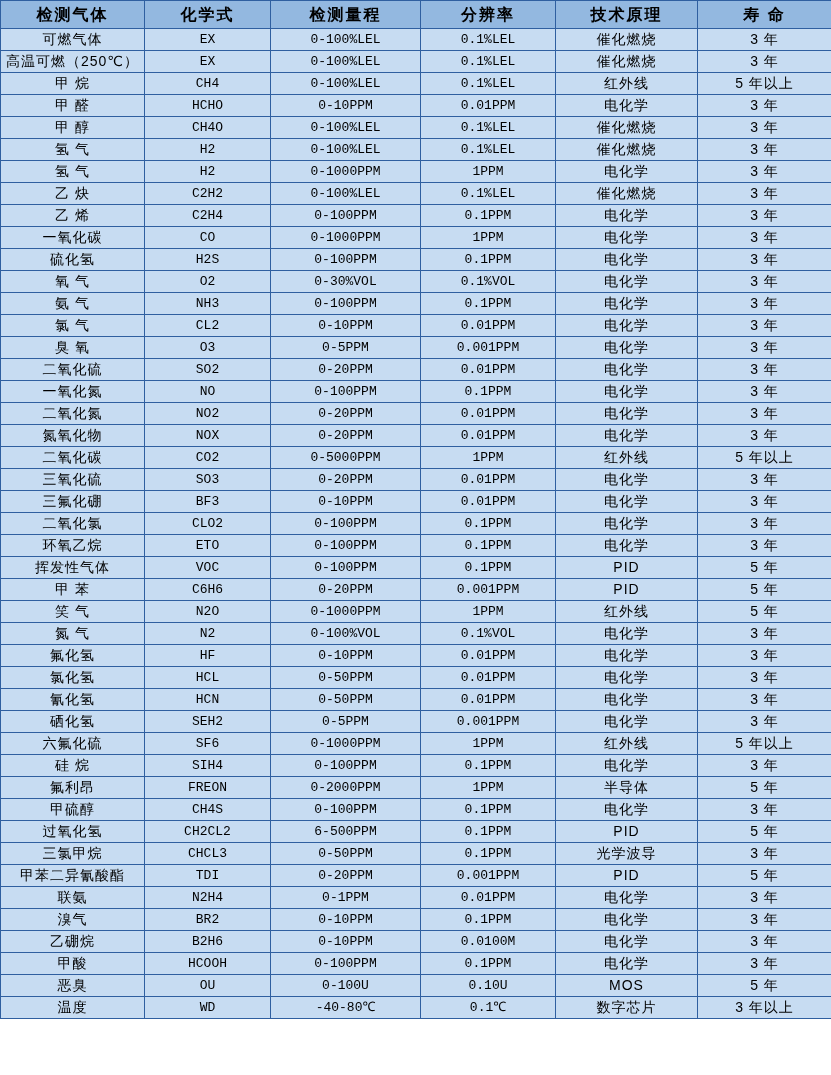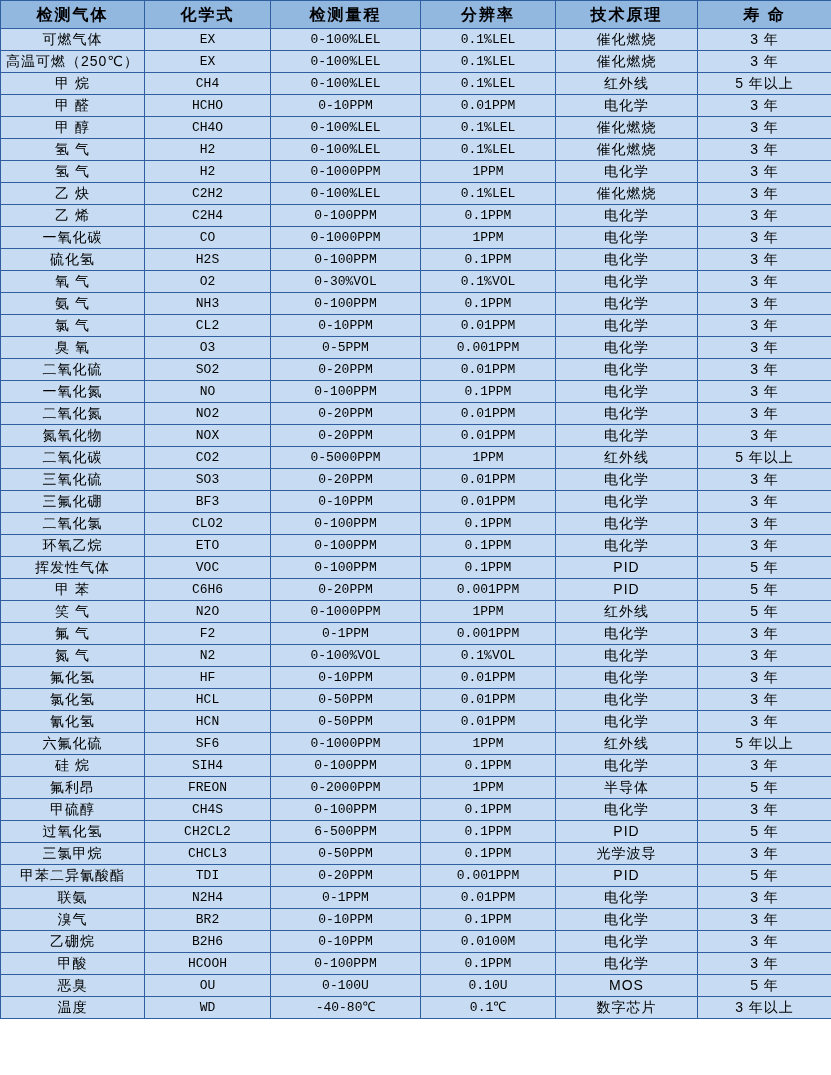--- a/index.html
+++ b/index.html
@@ -297,28 +297,20 @@
       </tr>
       <tr>
         <td class="name">笑 气</td>
         <td class="formula">N2O</td>
         <td class="range">0-1000PPM</td>
         <td class="res">1PPM</td>
         <td class="principle">红外线</td>
         <td class="life">5 年</td>
       </tr>
       <tr>
-        <td class="name">氟 气</td>
-        <td class="formula">F2</td>
-        <td class="range">0-1PPM</td>
-        <td class="res">0.001PPM</td>
-        <td class="principle">电化学</td>
-        <td class="life">3 年</td>
-      </tr>
-      <tr>
         <td class="name">氮 气</td>
         <td class="formula">N2</td>
         <td class="range">0-100%VOL</td>
         <td class="res">0.1%VOL</td>
         <td class="principle">电化学</td>
         <td class="life">3 年</td>
       </tr>
       <tr>
         <td class="name">氟化氢</td>
         <td class="formula">HF</td>
@@ -333,20 +325,28 @@
         <td class="range">0-50PPM</td>
         <td class="res">0.01PPM</td>
         <td class="principle">电化学</td>
         <td class="life">3 年</td>
       </tr>
       <tr>
         <td class="name">氰化氢</td>
         <td class="formula">HCN</td>
         <td class="range">0-50PPM</td>
         <td class="res">0.01PPM</td>
+        <td class="principle">电化学</td>
+        <td class="life">3 年</td>
+      </tr>
+      <tr>
+        <td class="name">硒化氢</td>
+        <td class="formula">SEH2</td>
+        <td class="range">0-5PPM</td>
+        <td class="res">0.001PPM</td>
         <td class="principle">电化学</td>
         <td class="life">3 年</td>
       </tr>
       <tr>
         <td class="name">六氟化硫</td>
         <td class="formula">SF6</td>
         <td class="range">0-1000PPM</td>
         <td class="res">1PPM</td>
         <td class="principle">红外线</td>
         <td class="life">5 年以上</td>

